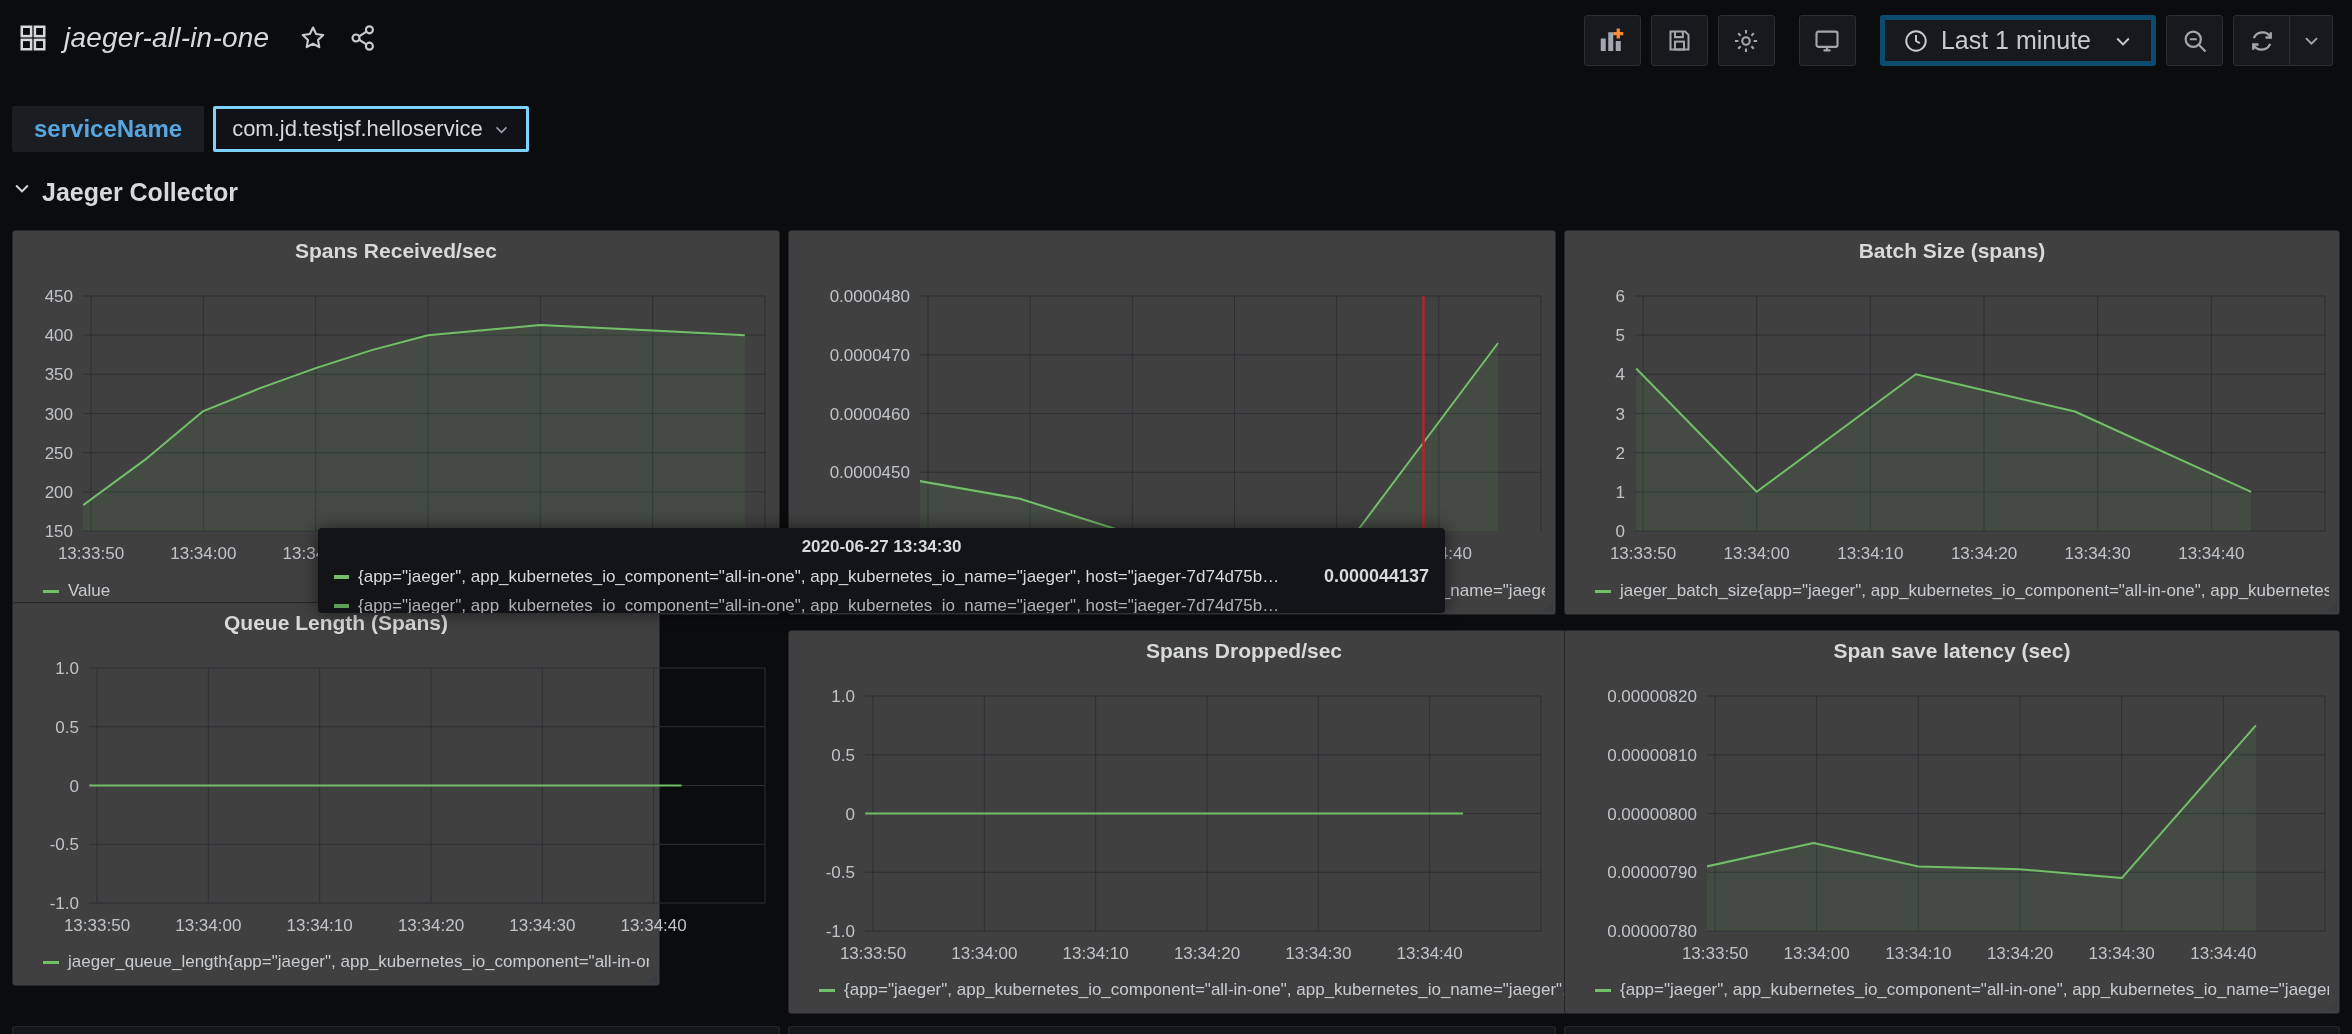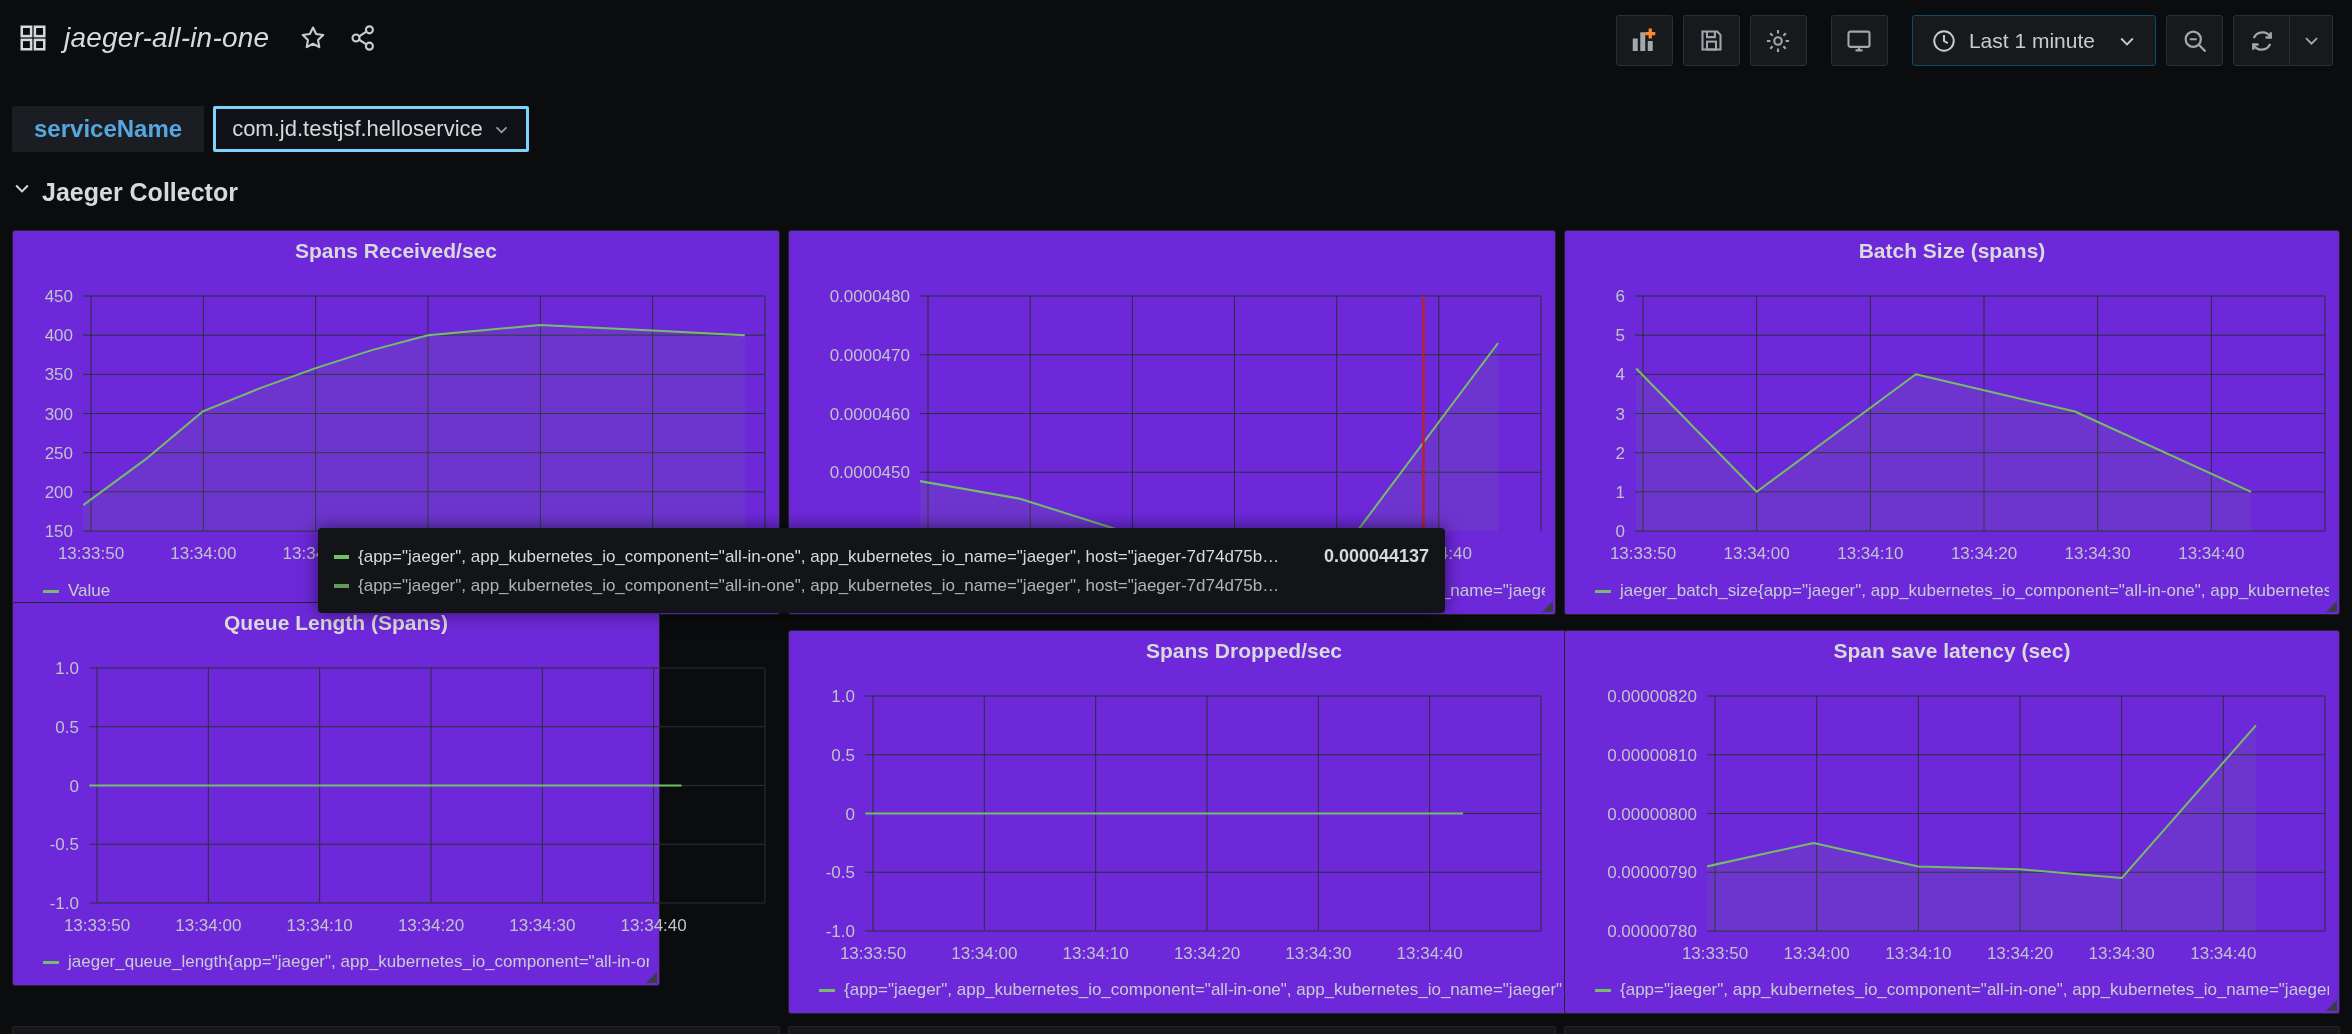--- a/index.html
+++ b/index.html
@@ -11,37 +11,37 @@
   .dash-title-wrap { position:absolute; left:18px; top:22px; display:flex; align-items:center; gap:16px;font-style:italic; }
   .dash-title { font-size:28px; font-weight:500; color:#d8d9da; letter-spacing:.2px; }
   .icon-btn { display:flex; align-items:center; justify-content:center; cursor:pointer; }
   .toolbar { position:absolute; top:15px; right:19px; display:flex; align-items:stretch; gap:10px; height:51px; }
   .tb-btn { background:#17191d; border:1px solid #2c2e33; border-radius:3px; width:57px;
             display:flex; align-items:center; justify-content:center; color:#a2a7ad; }
   .tb-group { display:flex; }
   .tb-group .tb-btn { border-radius:0; }
   .tb-group .tb-btn:first-child { border-radius:3px 0 0 3px; }
   .tb-group .tb-btn:last-child { border-radius:0 3px 3px 0; border-left:none; }
-  .timepicker { background:#17191d; border:1px solid #0c4a6e; border-radius:3px; padding:0 18px;
-                display:flex; align-items:center; gap:12px; color:#c8ccd0; font-size:21px; }
+  .timepicker { background:#17191d; border:5px solid #0c4a6e; border-radius:3px; padding:0 18px;
+                display:flex; align-items:center; gap:12px; color:#c8ccd0; font-size:25px; }
   .tp-caret { margin-left:10px; }
 
   
   .var-row { position:absolute; left:12px; top:106px; display:flex; align-items:stretch; height:46px; }
   .var-label { background:#1a1d22; color:#58a6e0; font-size:24px; font-weight:600;
                display:flex; align-items:center; padding:0 22px; border-radius:2px 0 0 2px; }
   .var-value { margin-left:9px; border:3px solid #7dd3fc; border-radius:2px; background:#111217;
                display:flex; align-items:center; gap:10px; padding:0 16px; font-size:22px; color:#d8d9da; }
 
   
   .row-header { position:absolute; left:12px; top:178px; display:flex; align-items:flex-start; gap:10px;
                 font-size:25px; font-weight:700; color:#d8d9da; cursor:pointer; }
 
   
-  .panel { position:absolute; background:#6d28d9; border:1px solid #23252a; border-radius:3px; }
+  .panel { position:absolute; background:#404040; border:1px solid #23252a; border-radius:3px; }
   .panel-title { position:absolute; left:0; top:0; width:100%; height:40px; display:flex;
                  align-items:center; justify-content:center; gap:8px; font-size:21px; font-weight:600;
                  color:#d8d9da; cursor:pointer; }
   svg.chart { position:absolute; left:0; top:40px; }
   .legend { position:absolute; left:30px; right:10px; bottom:10px; height:26px; display:flex;
             align-items:center; white-space:nowrap; overflow:hidden; font-size:17px; color:#c8ccd0; }
   .legend .dash { display:inline-block; width:16px; height:3px; background:#73bf69; margin-right:9px; flex:0 0 auto; }
   .panel::after { content:""; position:absolute; right:2px; bottom:2px; width:0; height:0;
                   border-left:11px solid transparent; border-bottom:11px solid #3a3d42; }
 
@@ -420,20 +420,21 @@
     <span class="dash"></span>
     <span>{app="jaeger", app_kubernetes_io_component="all-in-one", app_kubernetes_io_name="jaeger", hos</span>
   </div>
 </div>
 
 <div class="sliver" style="left:12px;width:768px"></div>
 <div class="sliver" style="left:788px;width:768px"></div>
 <div class="sliver" style="left:1564px;width:776px"></div>
 
 <div class="graph-tooltip">
+  <div class="gt-time">2020-06-27 13:34:30</div>
   <div class="gt-row">
     <span class="dash"></span>
     <span class="gt-label">{app="jaeger", app_kubernetes_io_component="all-in-one", app_kubernetes_io_name="jaeger", host="jaeger-7d74d75b…</span>
     <span class="gt-value">0.000044137</span>
   </div>
   <div class="gt-row gt-row2">
     <span class="dash"></span>
     <span class="gt-label">{app="jaeger", app_kubernetes_io_component="all-in-one", app_kubernetes_io_name="jaeger", host="jaeger-7d74d75b…</span>
   </div>
 </div>

